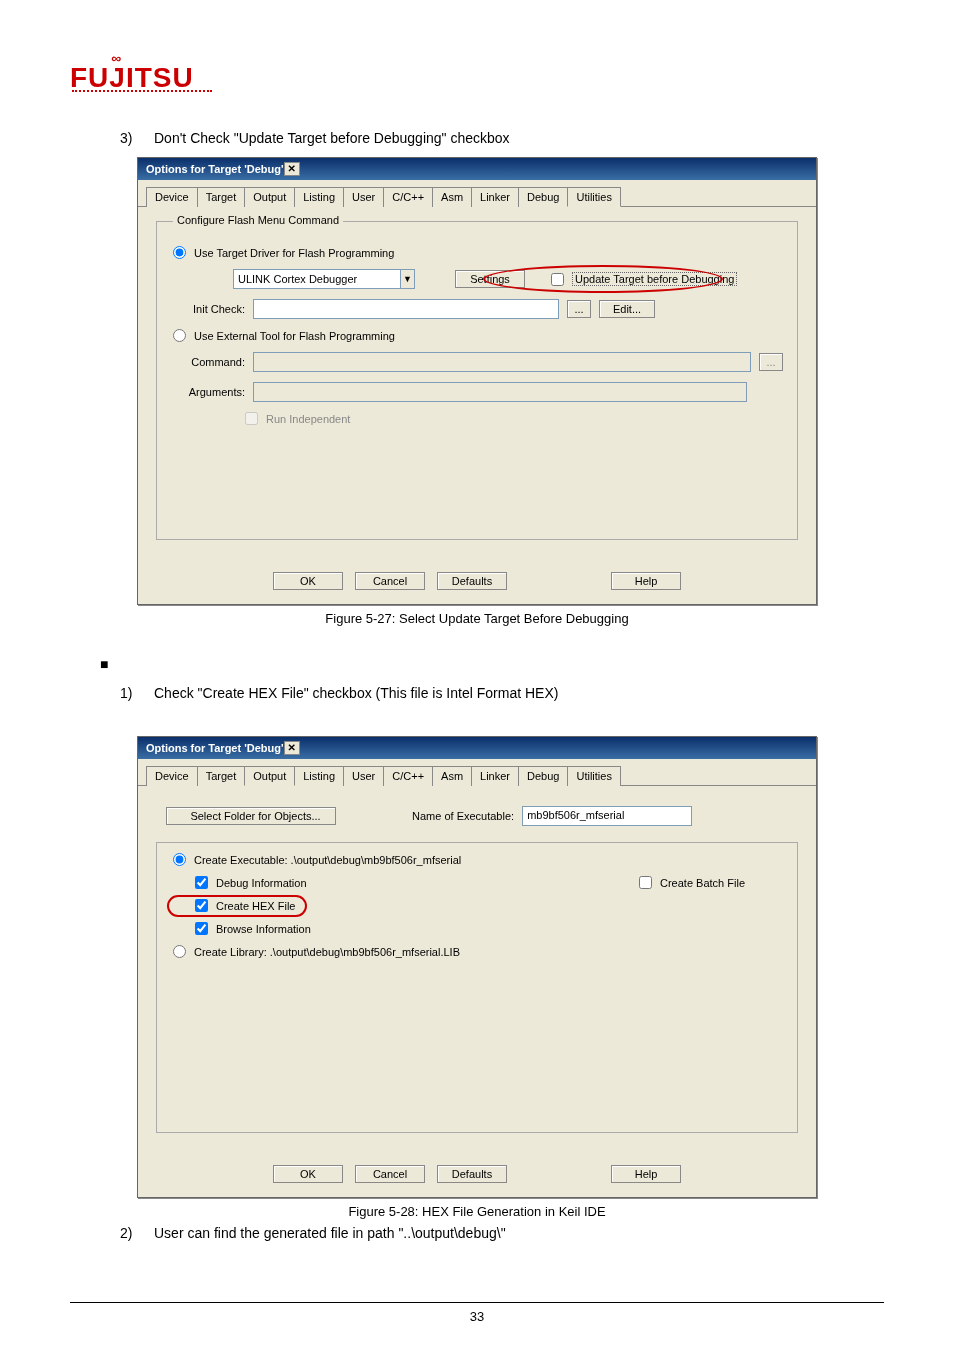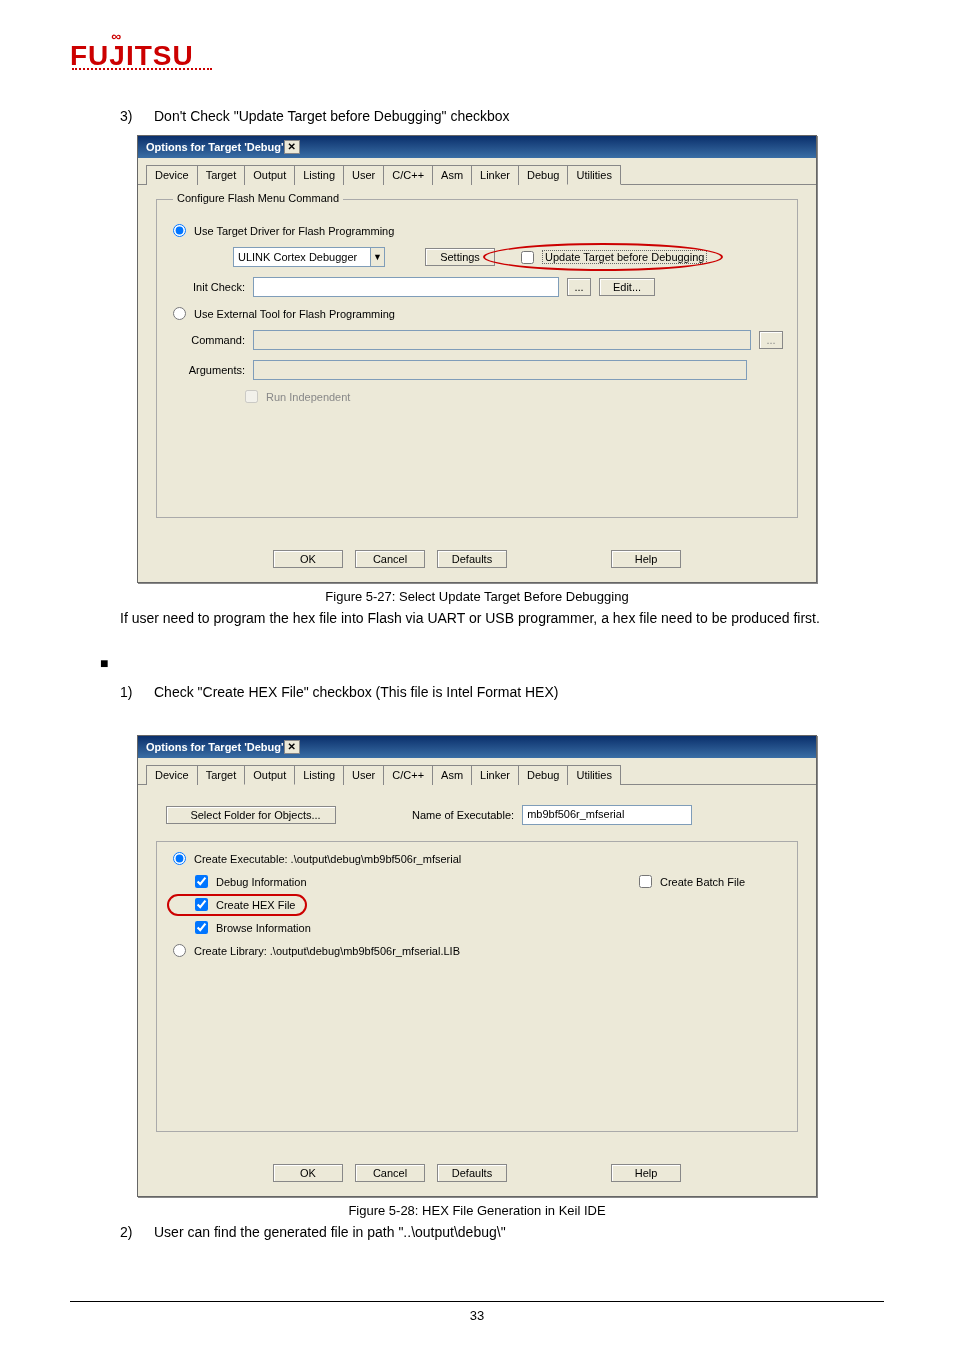--- a/index.html
+++ b/index.html
@@ -6,20 +6,21 @@
   body {
     font-family: Arial, sans-serif;
     background: #fff;
     width: 954px;
     margin: 0 auto;
     color: #000;
     font-size: 14px;
   }
   .page {
     padding: 40px 70px 30px 70px;
+    margin-top: 22px;
   }
   .logo {
     margin-bottom: 30px;
   }
   .logo-text {
     font-family: Arial, sans-serif;
     font-weight: bold;
     font-size: 28px;
     color: #c00;
     letter-spacing: 1px;
@@ -214,21 +215,21 @@
       <div class="tab active">Utilities</div>
     </div>
     <div class="dlg-body">
       <div class="groupbox" style="position:relative;">
         <div class="groupbox-title">Configure Flash Menu Command</div>
         <div class="row">
           <input type="radio" class="radio" checked="" style="">
           <span>Use Target Driver for Flash Programming</span>
         </div>
         <div class="row" style="padding-left:60px; position:relative;">
-          <div class="combo" style="width:152px;">
+          <div class="combo" style="width:182px;">
             <span>ULINK Cortex Debugger</span>
             <span class="combo-arrow">▼</span>
           </div>
           <div style="width:24px;"></div>
           <button class="btn">Settings</button>
           <div style="width:10px;"></div>
           <input type="checkbox" class="checkbox" style="">
           <span style="border:1px dotted #666; padding:0 2px;">Update Target before Debugging</span>
           <div class="red-oval" style="width:240px;height:28px;left:310px;top:-4px;"></div>
         </div>
@@ -263,21 +264,20 @@
     <div class="dlg-buttons">
       <button class="btn">OK</button>
       <button class="btn">Cancel</button>
       <button class="btn">Defaults</button>
       <div style="width:80px;"></div>
       <button class="btn">Help</button>
     </div>
   </div>
 
   <div class="caption">Figure 5-27:  Select Update Target Before Debugging</div>
-  <div class="para">If user need to program the hex file into Flash via UART or USB programmer, a hex file need to be produced first.</div>
 
   <div style="height:24px;"></div>
   <div class="body-text" style="margin-left:30px;">
     <span class="bullet">■</span>
   </div>
 
   <div class="list-item body-text" style="margin-top:8px;">
     <span class="list-num">1)</span>
     <span>Check "Create HEX File" checkbox (This file is Intel Format HEX)</span>
   </div>

